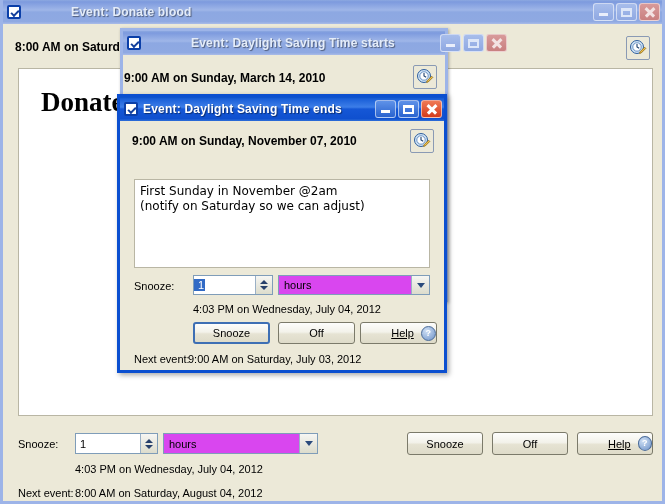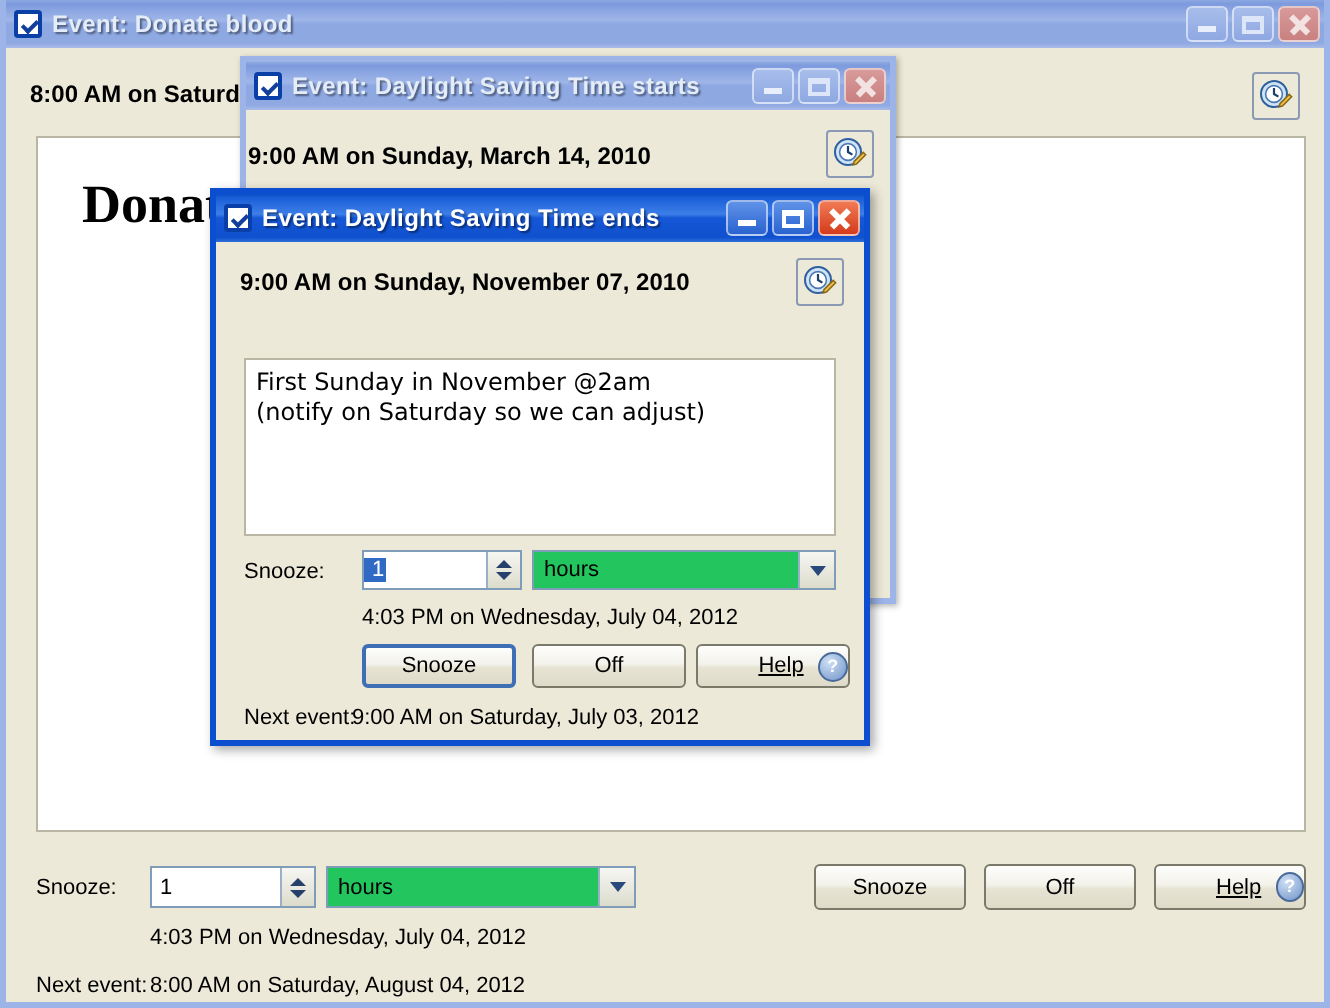--- a/index.html
+++ b/index.html
@@ -22,20 +22,21 @@
   }
   .titlebar{
     height:24px;display:flex;align-items:center;
     padding:0 2px 0 4px;
     box-sizing:border-box;
     position:relative;
   }
   .titlebar.inactive{
     background:linear-gradient(to bottom,#8ca8e0 0%,#7d9ade 8%,#9fb6e8 42%,#8da8e2 50%,#8fa9e2 90%,#aabce8 100%);
     color:#e4ecf8;
+    gap:45px;
   }
   .titlebar.active{
     background:linear-gradient(to bottom,#0a4fc8 0%,#1a5fd8 8%,#3d7ee8 42%,#1557d6 50%,#0f50cf 90%,#2f6fd8 100%);
     color:#ffffff;
   }
   .title-text{
     font-weight:bold;font-size:12px;
     margin-left:5px;
     text-shadow:1px 1px 1px rgba(0,0,0,.45);
     white-space:nowrap;
@@ -122,21 +123,21 @@
     margin-left:auto;width:16px;height:100%;
     background:linear-gradient(to bottom,#f6f6f3,#dcdccc);
     border-left:1px solid #9ab0c6;
     display:flex;flex-direction:column;align-items:center;justify-content:center;gap:2px;
   }
   .spin .arrows i{display:block;width:0;height:0;}
   .spin .arrows i.up{border-left:4px solid transparent;border-right:4px solid transparent;border-bottom:4px solid #27406b;}
   .spin .arrows i.dn{border-left:4px solid transparent;border-right:4px solid transparent;border-top:4px solid #27406b;}
   .combo{
     position:absolute;box-sizing:border-box;
-    background:#22c55e;border:1px solid #7f9db9;
+    background:#d946ef;border:1px solid #7f9db9;
     display:flex;align-items:center;
   }
   .combo .ctext{padding-left:5px;font-size:11px;color:#000;}
   .combo .carrow{
     margin-left:auto;width:17px;height:100%;
     background:linear-gradient(to bottom,#f6f6f3,#dcdccc);
     border-left:1px solid #9ab0c6;
     display:flex;align-items:center;justify-content:center;
   }
   .combo .carrow i{
@@ -167,21 +168,21 @@
     background:#ece9d8;
     border:3px solid #9db4e8;
     box-shadow:1px 1px 3px rgba(0,0,0,.3);
   }
   .win2 .body{position:absolute;left:0;top:24px;right:0;bottom:0;background:#ece9d8;}
   .win2 .event-time{left:1px;top:16px;}
   .win2 .edit-icon-btn{right:8px;top:10px;}
 
   
   .win3{
-    left:105px;top:94px;width:330px;height:279px;
+    left:117px;top:94px;width:330px;height:279px;
     background:#ece9d8;
     border:3px solid #0b4fd0;
     box-shadow:2px 2px 5px rgba(0,0,0,.35);
   }
   .win3 .body{position:absolute;left:0;top:24px;right:0;bottom:0;background:#ece9d8;}
   .win3 .event-time{left:12px;top:13px;}
   .win3 .edit-icon-btn{right:10px;top:8px;}
   .textarea{
     position:absolute;left:14px;top:58px;width:296px;height:89px;
     background:#fff;border:1px solid #b9b6a4;box-sizing:border-box;

